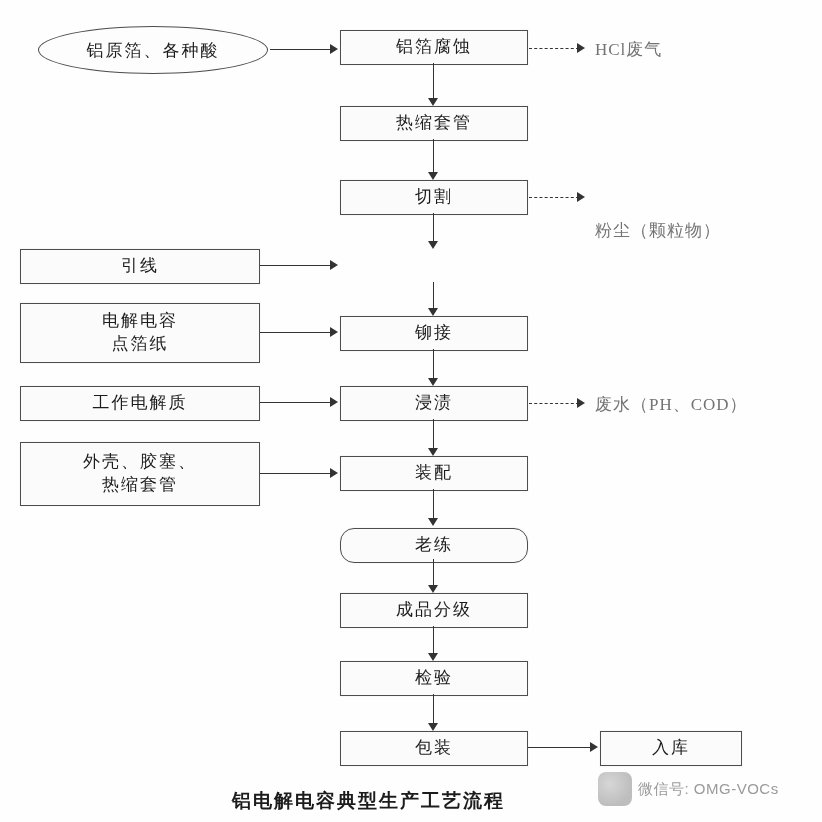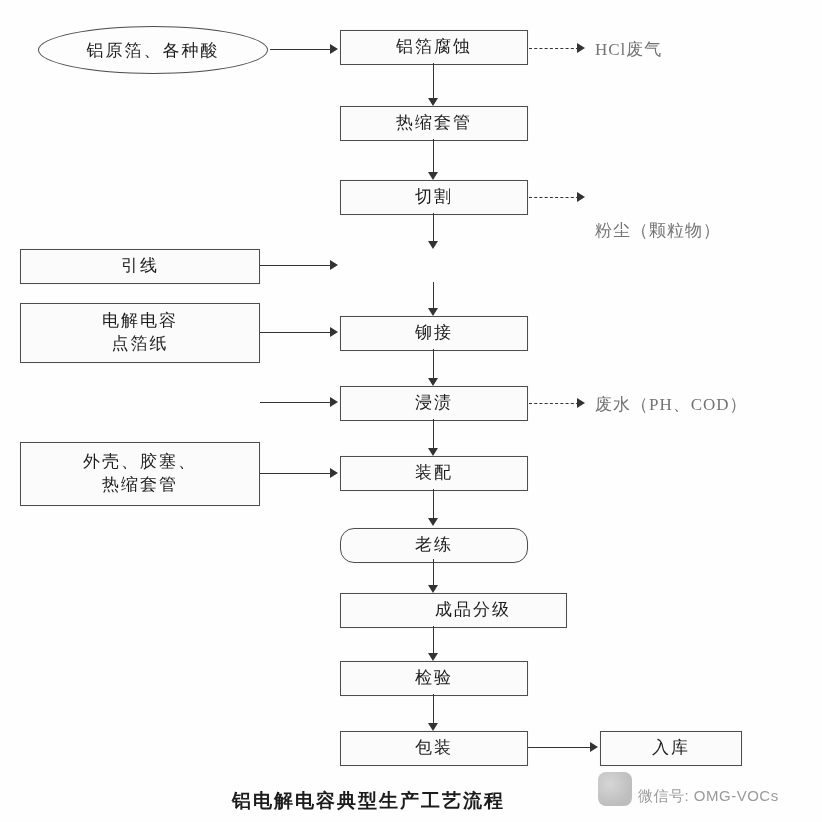--- a/index.html
+++ b/index.html
@@ -59,21 +59,21 @@
     position:absolute;left:595px;
     font-size:17px;letter-spacing:1px;color:#737373;
     white-space:nowrap;
   }
   .caption{
     position:absolute;left:232px;top:788px;width:400px;
     text-align:left;font-size:19px;font-weight:bold;letter-spacing:2px;
   }
   .watermark{
     position:absolute;left:598px;top:772px;
-    display:flex;align-items:flex-end;gap:6px;
+    display:flex;align-items:center;gap:6px;
   }
   .wm-logo{
     width:34px;height:34px;border-radius:8px;
     background:radial-gradient(circle at 35% 35%, #c9c9c9, #a8a8a8 70%);
     opacity:.75;
   }
   .wm-text{
     font-size:15px;color:#9a9a9a;letter-spacing:.5px;
     font-family:"Liberation Sans","DejaVu Sans",sans-serif;
   }
@@ -86,21 +86,21 @@
   <div class="oval" style="left:38px;top:26px;width:228px;height:46px;text-align:right;">铝原箔、各种酸</div>
   <div class="arrow-h" style="left:270px;top:44px;width:68px;"></div>
 
   <div class="box main-box" style="top:30px;">铝箔腐蚀</div>
   <div class="box main-box" style="top:106px;">热缩套管</div>
   <div class="box main-box" style="top:180px;">切割</div>
   <div class="box main-box" style="top:316px;">铆接</div>
   <div class="box main-box" style="top:386px;">浸渍</div>
   <div class="box main-box" style="top:456px;">装配</div>
   <div class="box main-box" style="top:528px;border-radius:14px;">老练</div>
-  <div class="box main-box" style="top:593px;padding-left:39px;">成品分级</div>
+  <div class="box main-box" style="top:593px;">成品分级</div>
   <div class="box main-box" style="top:731px;">包装</div>
   <div class="box main-box" style="top:661px;">检验</div>
 
   <div class="arrow-v" style="top:63px;height:43px;"></div>
   <div class="arrow-v" style="top:139px;height:41px;"></div>
   <div class="arrow-v" style="top:213px;height:36px;"></div>
   <div class="arrow-v" style="top:282px;height:34px;"></div>
   <div class="arrow-v" style="top:349px;height:37px;"></div>
   <div class="arrow-v" style="top:419px;height:37px;"></div>
   <div class="arrow-v" style="top:489px;height:37px;"></div>
@@ -108,20 +108,21 @@
   <div class="arrow-v" style="top:626px;height:35px;"></div>
   <div class="arrow-v" style="top:694px;height:37px;"></div>
 
   <div class="box left-box" style="top:249px;height:33px;">引线</div>
   <div class="arrow-h" style="left:260px;top:260px;width:78px;"></div>
 
   <div class="box left-box" style="top:303px;height:58px;">电解电容
 点箔纸</div>
   <div class="arrow-h" style="left:260px;top:327px;width:78px;"></div>
 
+  <div class="box left-box" style="top:386px;height:33px;">工作电解质</div>
   <div class="arrow-h" style="left:260px;top:397px;width:78px;"></div>
 
   <div class="box left-box" style="top:442px;height:62px;">外壳、胶塞、
 热缩套管</div>
   <div class="arrow-h" style="left:260px;top:468px;width:78px;"></div>
 
   <div class="arrow-h dashed" style="left:529px;top:43px;width:56px;"></div>
   <div class="emission" style="top:38px;">HCl废气</div>
 
   <div class="arrow-h dashed" style="left:529px;top:192px;width:56px;"></div>

